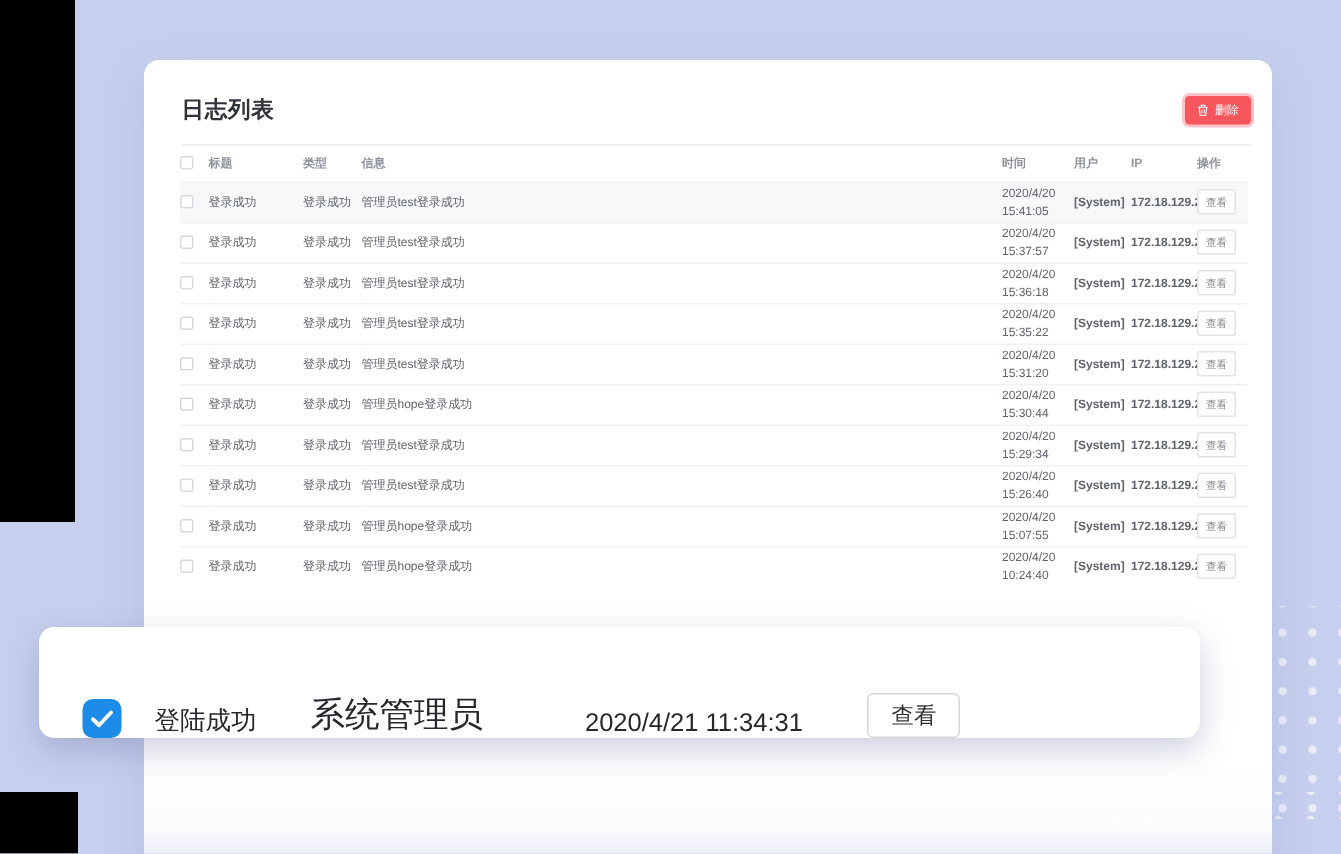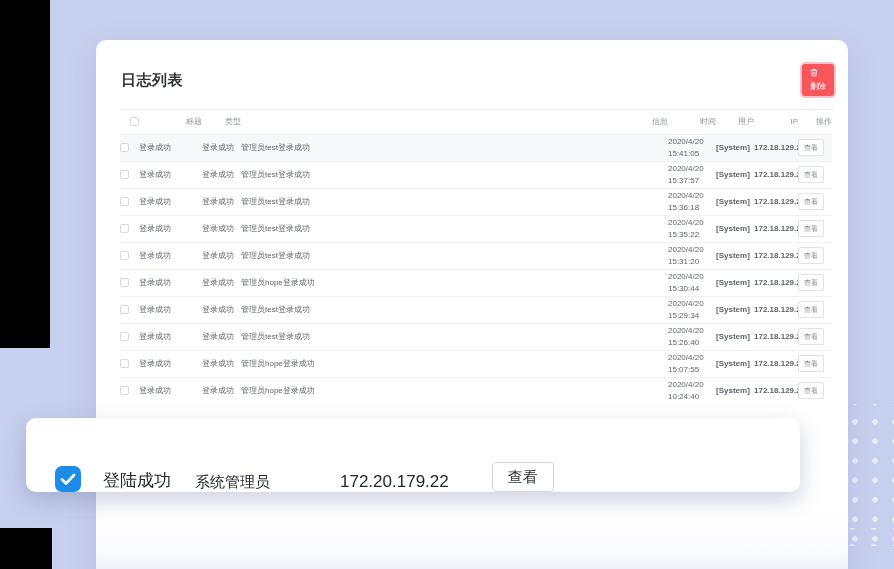--- a/index.html
+++ b/index.html
@@ -35,30 +35,30 @@
     box-shadow: 0 10px 30px rgba(110,120,175,0.18);
   }
   .card-title-row {
     margin: 0 14px 0 25px;
     padding: 24px 0 13px;
     border-bottom: 1px solid #ededf2;
     display:flex; justify-content:space-between; align-items:center;
   }
   .page-title { font-size: 15px; color:#30333a; font-weight: bold; letter-spacing: 0.5px; }
   .btn-danger {
-    display:inline-flex; gap:4px;
+    display:inline-flex; align-items:center; gap:4px;
     background:#f6565c; color:#fff; border:none;
     font-size:8px; padding: 4px 8px; border-radius:3px;
     box-shadow: 0 0 0 2px rgba(246,86,92,0.35);
-    cursor:pointer; font-family: inherit; flex-direction: column;
+    cursor:pointer; font-family: inherit;
   }
 
   table.log-table { width: calc(100% - 40px); margin: 0 16px 0 24px; border-collapse: collapse; table-layout: fixed; }
   .log-table thead th {
-    font-size: 8px; color:#8f949c; text-align:right; font-weight:normal;
+    font-size: 8px; color:#8f949c; text-align:left; font-weight:bold;
     height: 24px; vertical-align: middle;
   }
   .log-table tbody td {
     font-size: 8px; color:#5f646c; height: 27px; vertical-align: middle;
     border-top: 1px solid #f1f1f4;
   }
   .log-table tbody tr.highlight { background:#f7f8fa; }
   .cb {
     display:inline-block; width:9px; height:9px; border:1px solid #d6d9e0;
     border-radius:2px; background:#fff; vertical-align:middle; cursor:pointer;
@@ -77,21 +77,21 @@
     background:#fff; border-radius:10px;
     box-shadow: 0 8px 22px rgba(90,100,150,0.30);
     display:flex; align-items:flex-end;
   }
   .overlay-checkbox {
     margin-left:29px; width:26px; height:26px; border-radius:7px;
     background:#1d8ce8; display:flex; align-items:center; justify-content:center;
     cursor:pointer; flex:none;
   }
   .ov-title   { margin-left:22px; font-size:17px; color:#24282e; }
-  .ov-user    { margin-left:24px; font-size:15px; color:#24282e; }
+  .ov-user    { margin-left:36px; font-size:23px; color:#24282e; }
   .ov-time    { margin-left:68px; font-size:17px; color:#24282e; }
   .ov-ip      { margin-left:70px; font-size:17px; color:#24282e; }
   .btn-view-big {
     margin-left:43px; width:62px; height:30px;
     background:#fff; border:1px solid #d6d6d9; border-radius:4px;
     font-size:15px; color:#303238; cursor:pointer; font-family: inherit;
   }
 </style>
 </head>
 <body>
@@ -280,15 +280,15 @@
 </div>
 
 <div class="overlay-card">
   <div class="overlay-checkbox">
     <svg width="16" height="13" viewBox="0 0 16 13">
       <polyline points="2,6.5 6,10.5 14,2" stroke="#ffffff" stroke-width="2.6" fill="none" stroke-linecap="round" stroke-linejoin="round"></polyline>
     </svg>
   </div>
   <div class="ov-title">登陆成功</div>
   <div class="ov-user">系统管理员</div>
-  <div class="ov-ip">172.20.179.22</div>
+  <div class="ov-time">2020/4/21 11:34:31</div>
   <button class="btn-view-big">查看</button>
 </div>
 
 </body></html>

